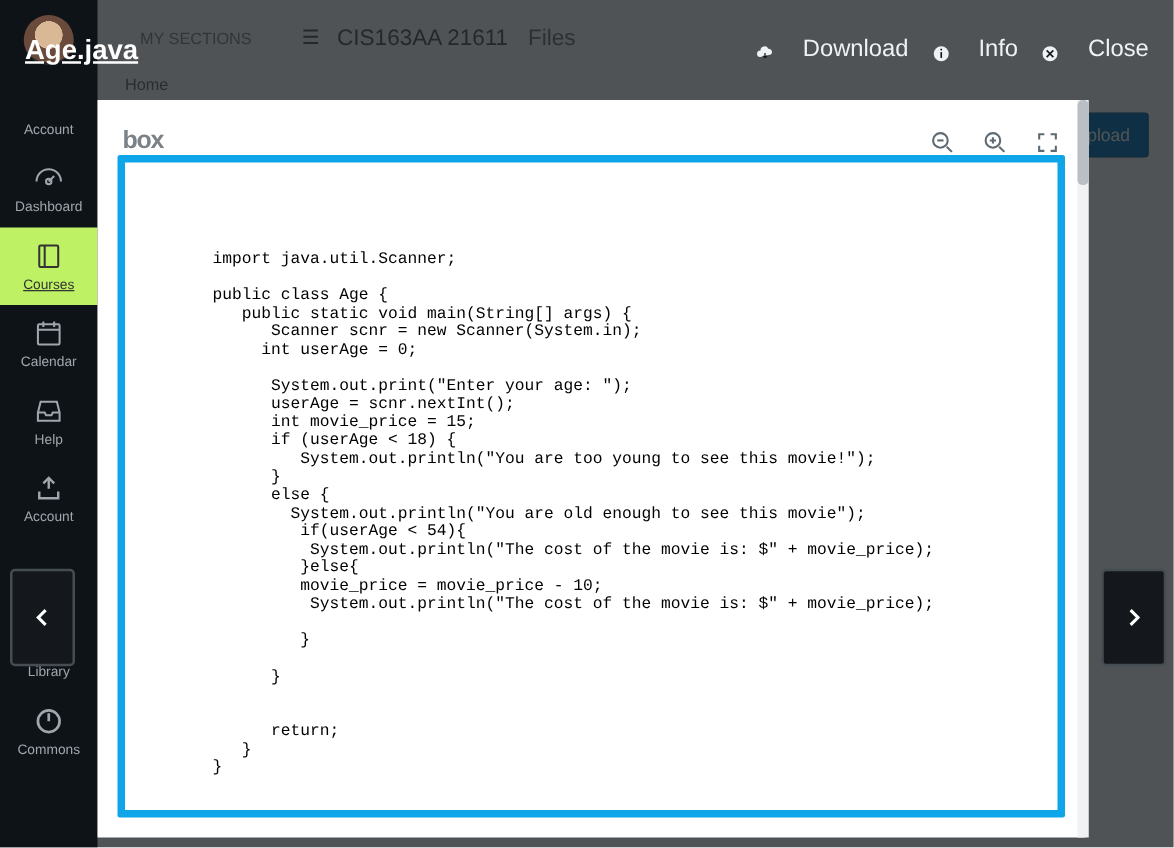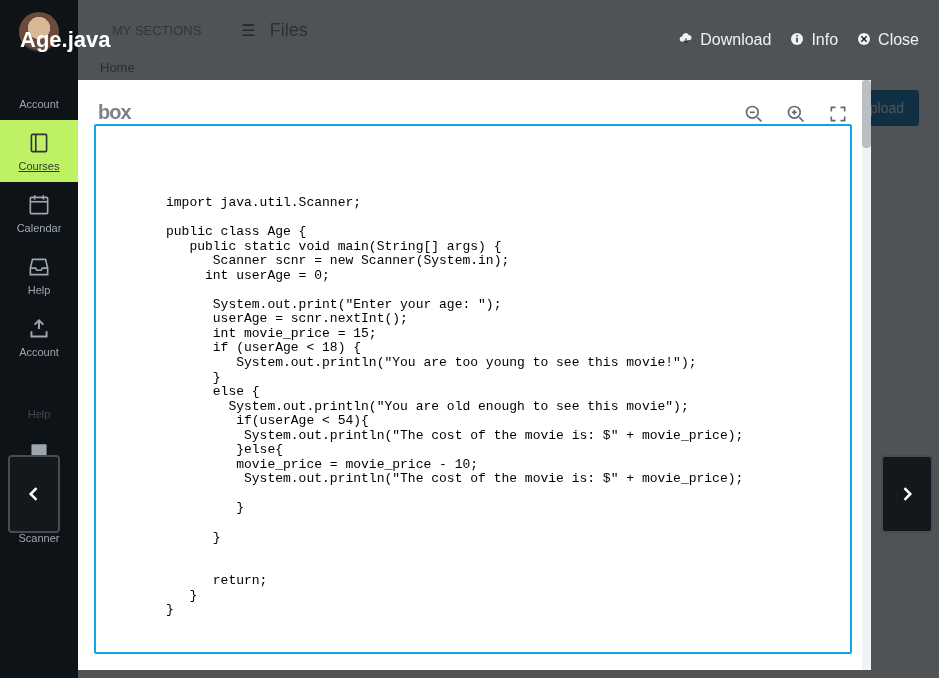--- a/index.html
+++ b/index.html
@@ -21,53 +21,54 @@
 .bg-ham { margin-left:40px; margin-right:14px; color:#555; }
 .bg-course { font-size:18px; color:#555; margin-right:16px; }
 .bg-files { font-size:18px; color:#737373; }
 .bg-home { position:absolute; top:60px; left:100px; font-size:13px; color:#666; }
 .bg-right { position:absolute; top:90px; right:20px; display:flex; gap:8px; }
 .bg-search { width:36px; height:36px; border:1px solid #ccc; border-radius:3px; display:flex; align-items:center; justify-content:center; color:#666; }
 .bg-upload { height:36px; padding:0 14px; background:#0076b8; color:#fff; border:1px solid #005a8c; border-radius:3px; display:flex; align-items:center; font-size:14px; }
 
 
 .modal-bar { position:absolute; top:0; left:0; right:0; height:80px; display:flex; align-items:center; z-index:10; padding:0 20px 0 20px; }
-.modal-title { font-size:22px; font-weight:600; color:#fff; margin-left:0; }
+.modal-title { font-size:22px; font-weight:600; color:#fff; margin-left:0;text-decoration:underline; }
 .modal-actions { margin-left:auto; display:flex; gap:18px; align-items:center; }
-.modal-act { color:#eef2f5; font-size:16px; display:flex; align-items:flex-start; gap:6px; cursor:pointer; }
+.modal-act { color:#eef2f5; font-size:19px; display:flex; align-items:flex-end; gap:22px; cursor:pointer; }
 .modal-act .ic { width:16px; height:16px; display:inline-flex; align-items:center; justify-content:center; }
 
 
 .preview { position:absolute; left:78px; top:80px; width:790px; height:590px; background:#fff; z-index:8; display:flex; flex-direction:column; }
 .prev-tools { height:44px; display:flex; align-items:flex-end; padding:0 20px; }
 .box-logo { font-family:Arial,sans-serif; font-size:20px; font-weight:700; color:#7a8288; letter-spacing:-1px; }
 .prev-tools .tools-right { margin-left:auto; display:flex; gap:22px; }
 .tool-ic { width:20px; height:20px; color:#5f6b72; cursor:pointer; display:flex; align-items:center; justify-content:center; }
 .tool-ic svg { width:20px; height:20px; }
 
 .doc-outer { flex:1; padding:0 16px 16px 16px; overflow:hidden; }
-.doc { width:100%; height:100%; border:2px solid #0ea5e9; border-radius:2px; background:#fff; padding:70px 20px 20px 70px; overflow:hidden; }
+.doc { width:100%; height:100%; border:6px solid #0ea5e9; border-radius:2px; background:#fff; padding:70px 20px 20px 70px; overflow:hidden; }
 pre.code { font-family:"Courier New",monospace; font-size:13px; line-height:1.12; color:#000; white-space:pre; }
 
 .scrollbar { position:absolute; top:80px; right:68px; width:9px; height:590px; background:#f1f2f3; z-index:9; }
 .scroll-thumb { position:absolute; top:0; left:0; width:9px; height:68px; background:#b9bfc4; border-radius:4px; }
 
 
 .nav-arrow { position:absolute; top:455px; width:52px; height:78px; background:#14181c; border:2px solid #454c52; border-radius:4px; display:flex; align-items:center; justify-content:center; color:#fff; cursor:pointer; z-index:20; }
 .nav-arrow.left { left:8px; }
 .nav-arrow.right { right:6px; }
 .nav-arrow svg { width:20px; height:20px; }
 </style>
 </head>
 <body>
 
 <div class="page-bg">
   <div class="bg-header">
     <span class="bg-crumbs">MY SECTIONS</span>
     <span class="bg-ham">☰</span>
+    <span class="bg-course">CIS163AA 21611</span>
     <span class="bg-files">Files</span>
   </div>
   <span class="bg-home">Home</span>
   <div class="bg-right">
     <div class="bg-search">
       <svg viewBox="0 0 24 24" width="16" height="16" fill="none" stroke="currentColor" stroke-width="2">
           <circle cx="10" cy="10" r="6"></circle>
           <line x1="15" y1="15" x2="20" y2="20"></line>
         </svg>
     </div>
@@ -78,20 +79,30 @@
 </div>
 
 <div class="dim"></div>
 
 <div class="sidebar">
   <div class="avatar"></div>
   <div class="nav-item">
     <span class="ico"></span>
     <span>Account</span>
   </div>
+  <div class="nav-item">
+    <span class="ico">
+        <svg viewBox="0 0 24 24" fill="none" stroke="currentColor" stroke-width="1.5">
+          <path d="M3 14a9 9 0 0 1 18 0"></path>
+          <circle cx="12" cy="14" r="2"></circle>
+          <line x1="12" y1="14" x2="16" y2="10"></line>
+        </svg>
+      </span>
+    <span>Dashboard</span>
+  </div>
   <div class="nav-item active">
     <span class="ico">
         <svg viewBox="0 0 24 24" fill="none" stroke="currentColor" stroke-width="1.5">
           <rect x="5" y="4" width="14" height="16" rx="1"></rect>
           <line x1="9" y1="4" x2="9" y2="20"></line>
         </svg>
       </span>
     <span>Courses</span>
   </div>
   <div class="nav-item">
@@ -136,21 +147,21 @@
       </span>
     <span>Library</span>
   </div>
   <div class="nav-item">
     <span class="ico">
         <svg viewBox="0 0 24 24" fill="none" stroke="currentColor" stroke-width="2">
           <circle cx="12" cy="12" r="8"></circle>
           <line x1="12" y1="6" x2="12" y2="12"></line>
         </svg>
       </span>
-    <span>Scanner</span>
+    <span>Commons</span>
   </div>
 </div>
 
 <div class="modal-bar">
   <span class="modal-title">Age.java</span>
   <div class="modal-actions">
     <div class="modal-act">
       <span class="ic">
           <svg viewBox="0 0 24 24" fill="currentColor">
             <path d="M6 16a4 4 0 0 1 .5-7.97A5 5 0 0 1 16 6a4 4 0 0 1 3 7"></path>

